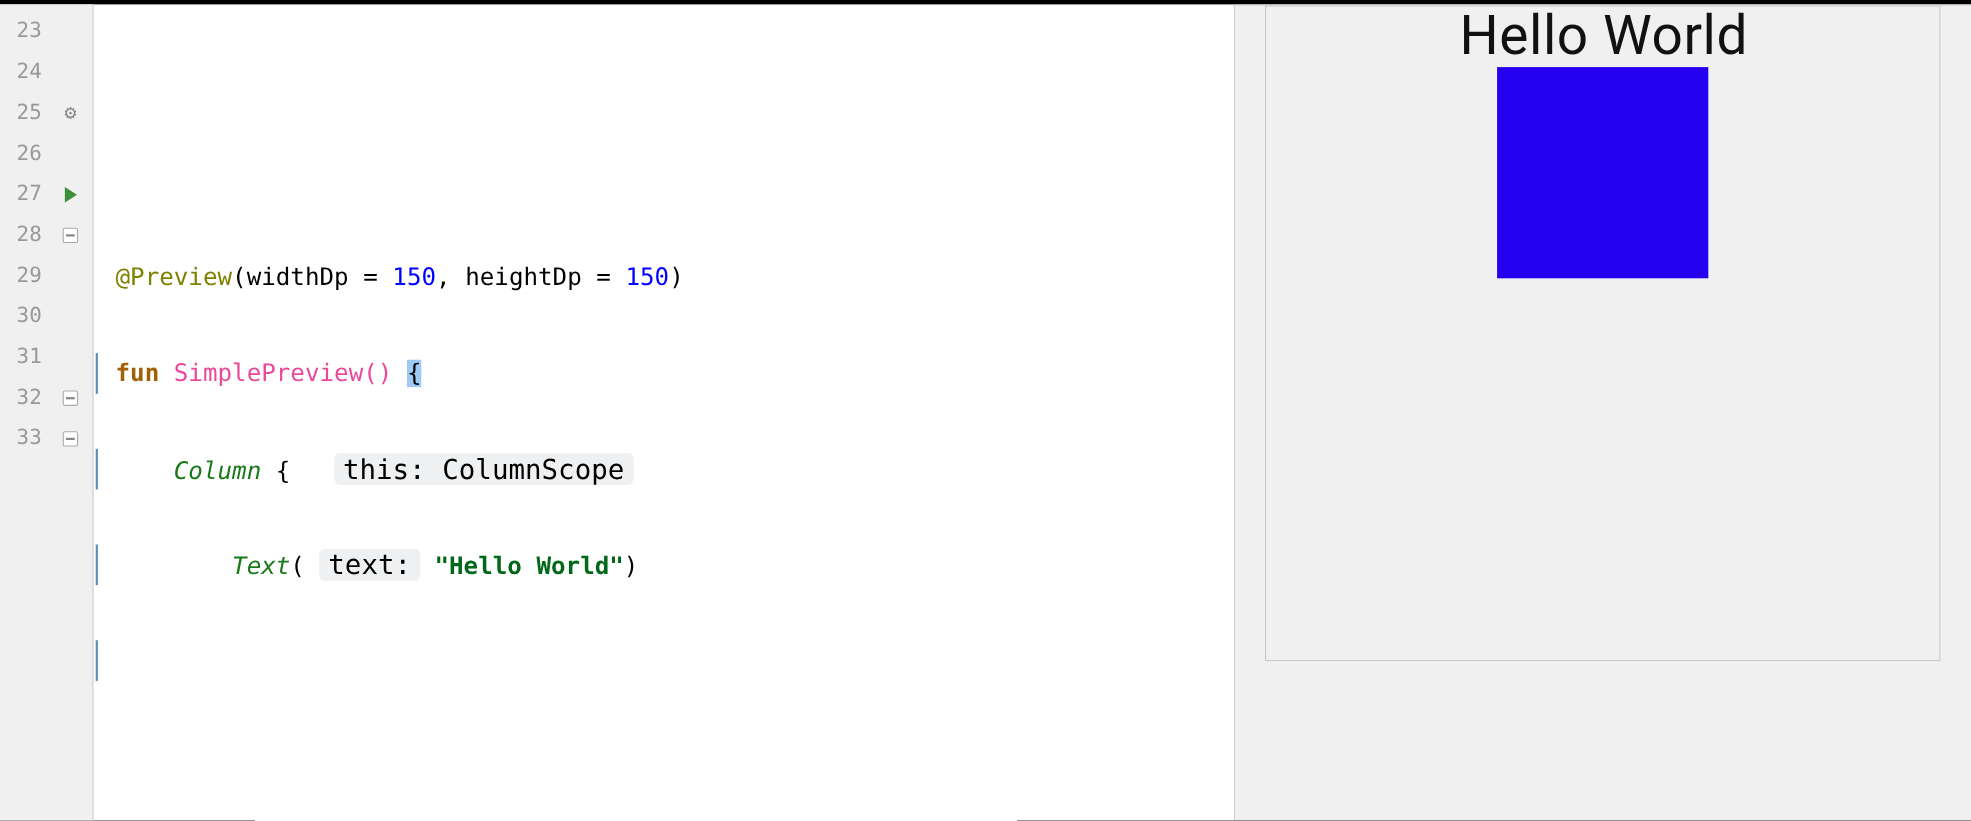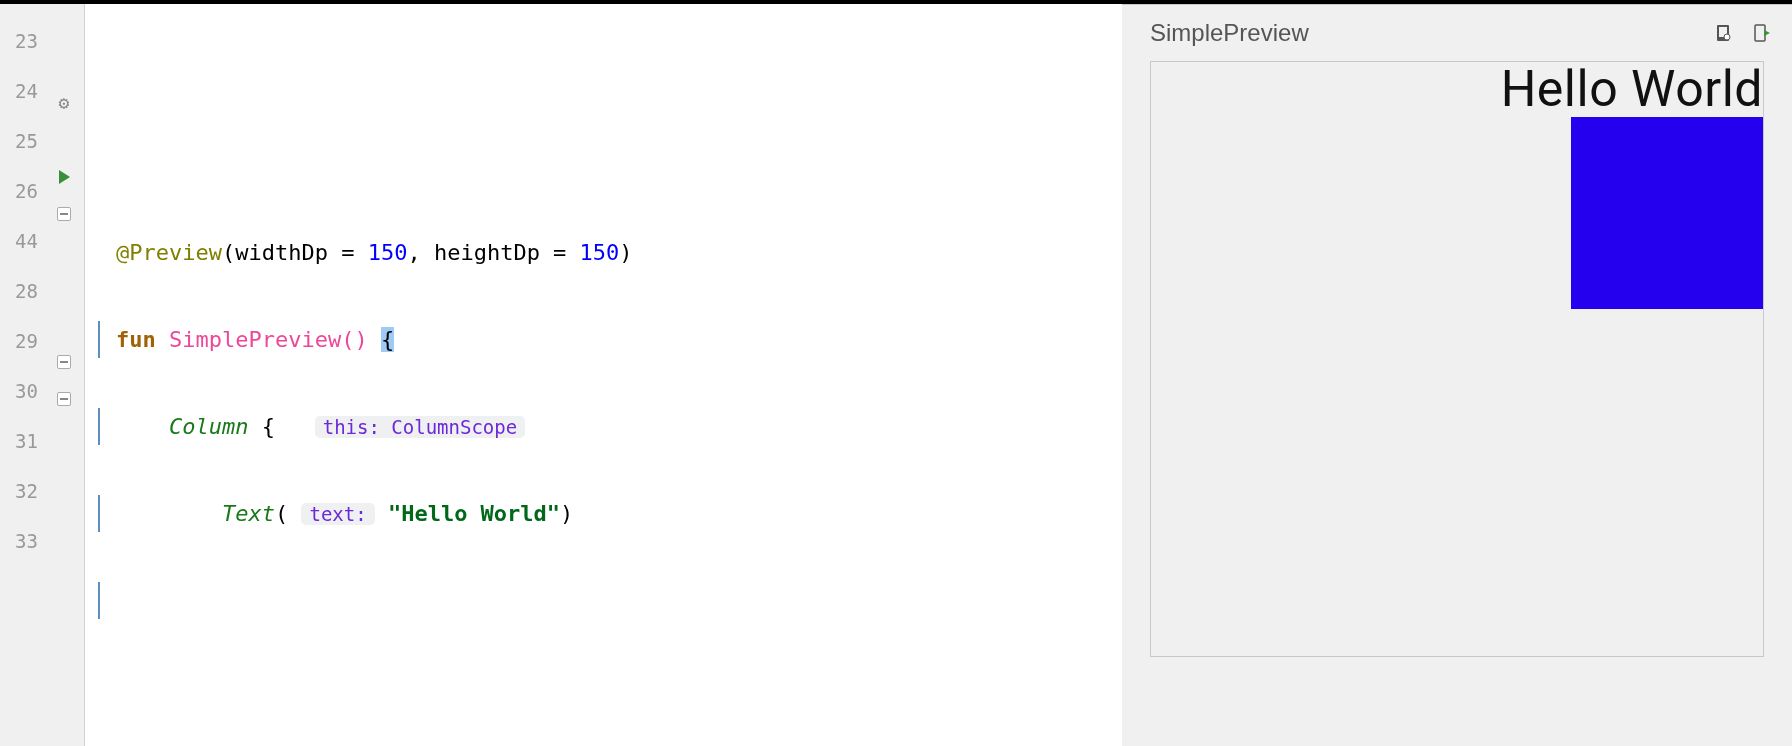--- a/index.html
+++ b/index.html
@@ -20,39 +20,38 @@
     border-right: 1px solid #d0d0d0;
     user-select: none;
   }
   .line-numbers {
     width: 44px;
     text-align: right;
     color: #999;
     font-size: 19px;
     padding-top: 6px;
   }
-  .line-numbers div { height: 37px; line-height: 37px; padding-right: 6px; margin-top: 13px; }
+  .line-numbers div { height: 37px; line-height: 37px; padding-right: 6px; }
   .gutter-icons {
     width: 40px;
     padding-top: 6px;
   }
   .gutter-icons div {
     height: 37px; display: flex; align-items: center; justify-content: center;
   }
   .code-lines {
     flex: 1;
     font-size: 22px;
     padding-top: 6px;
     white-space: pre;
     position: relative;
   }
   .code-lines .row {
     height: 37px; line-height: 37px; padding-left: 20px;
     position: relative;
-    margin-left: 11px;
   }
   .vline {
     position: absolute; left: 2px; top: 0; bottom: 0; width: 2px; background: #5c8fbf;
   }
   .fold {
     display:inline-block; width:14px; height:14px; border:1px solid #aaa;
     background:#fff; position:relative; border-radius:2px;
   }
   .fold::before{
     content:""; position:absolute; left:2px; right:2px; top:5px; height:2px; background:#888;
@@ -60,22 +59,22 @@
   .run-icon {
     width:16px; height:16px; position:relative;
   }
   .run-icon::before{
     content:""; position:absolute; left:3px; top:1px;
     border-left:11px solid #3a8f3a; border-top:7px solid transparent; border-bottom:7px solid transparent;
   }
   .gear-icon { color:#888; font-size:18px; }
 
   .hint {
-    background:#eef0f2; color:#6d28d9; border-radius:5px;
-    padding:0 8px; font-size:19px; font-family:inherit;
+    background:#eef0f2; color:#000000; border-radius:5px;
+    padding:0 8px; font-size:25px; font-family:inherit;
   }
   .sel { background:#9fcaf5; }
 
   .tok-ann   { color:#808000; }
   .tok-kw    { color:#a16207; font-weight:bold; }
   .tok-fn    { color:#ec4899; }
   .tok-num   { color:#0000ff; }
   .tok-call  { color:#1a7a1a; font-style:italic; }
   .tok-str   { color:#006818; font-weight:bold; }
   .tok-text  { color:#000; }
@@ -101,21 +100,21 @@
   }
   .preview-canvas-wrap {
     margin: 0 28px;
     border:1px solid #c8c8c8;
     background:#f0f0f0;
     height: 596px;
     overflow:hidden;
   }
   .compose-root {
     width:100%; height:100%;
-    display:flex; flex-direction:column; align-items:flex-end;
+    display:flex; flex-direction:column; align-items:center;
   }
   .compose-text {
     font-family: -apple-system, "Segoe UI", Roboto, sans-serif;
     font-size: 50px;
     line-height: 1.1;
     color:#111;
     padding-left:2px;
     letter-spacing: 0.5px;
   }
   .compose-box {
@@ -125,21 +124,21 @@
 </head>
 <body>
 
 <div class="editor">
   <div class="gutter-area">
     <div class="line-numbers">
       <div>23</div>
       <div>24</div>
       <div>25</div>
       <div>26</div>
-      <div>44</div>
+      <div>27</div>
       <div>28</div>
       <div>29</div>
       <div>30</div>
       <div>31</div>
       <div>32</div>
       <div>33</div>
     </div>
     <div class="gutter-icons">
       <div></div>
       <div></div>
@@ -173,37 +172,19 @@
     <div class="row"><span class="vline"></span>    <span class="tok-call">Column</span><span class="tok-text"> {</span>   <span class="hint">this: ColumnScope</span></div>
     <div class="row"><span class="vline"></span>        <span class="tok-call">Text</span><span class="tok-text">(</span> <span class="hint">text:</span> <span class="tok-str">"Hello World"</span><span class="tok-text">)</span></div>
     <div class="row"><span class="vline"></span></div>
     
     
     
   </div>
 </div>
 
 <div class="preview-panel">
-  <div class="preview-header">
-    <span>SimplePreview</span>
-    <div class="tools">
-      <span class="tool">
-        <svg width="20" height="20" viewBox="0 0 20 20">
-            <rect x="3" y="2" width="12" height="16" rx="1" fill="#555"></rect>
-            <rect x="5" y="4" width="8" height="10" fill="#f0f0f0"></rect>
-            <circle cx="13" cy="14" r="3" fill="#fff" stroke="#555"></circle>
-          </svg>
-      </span>
-      <span class="tool">
-        <svg width="20" height="20" viewBox="0 0 20 20">
-            <rect x="3" y="2" width="10" height="16" rx="1" fill="none" stroke="#555" stroke-width="1.5"></rect>
-            <polygon points="12,7 18,10 12,13" fill="#3a8f3a"></polygon>
-          </svg>
-      </span>
-    </div>
-  </div>
   <div class="preview-canvas-wrap">
     <div class="compose-root">
       <div class="compose-text">Hello World</div>
       <div class="compose-box" style="background:#2400ee"></div>
     </div>
   </div>
 </div>
 
 </body></html>

